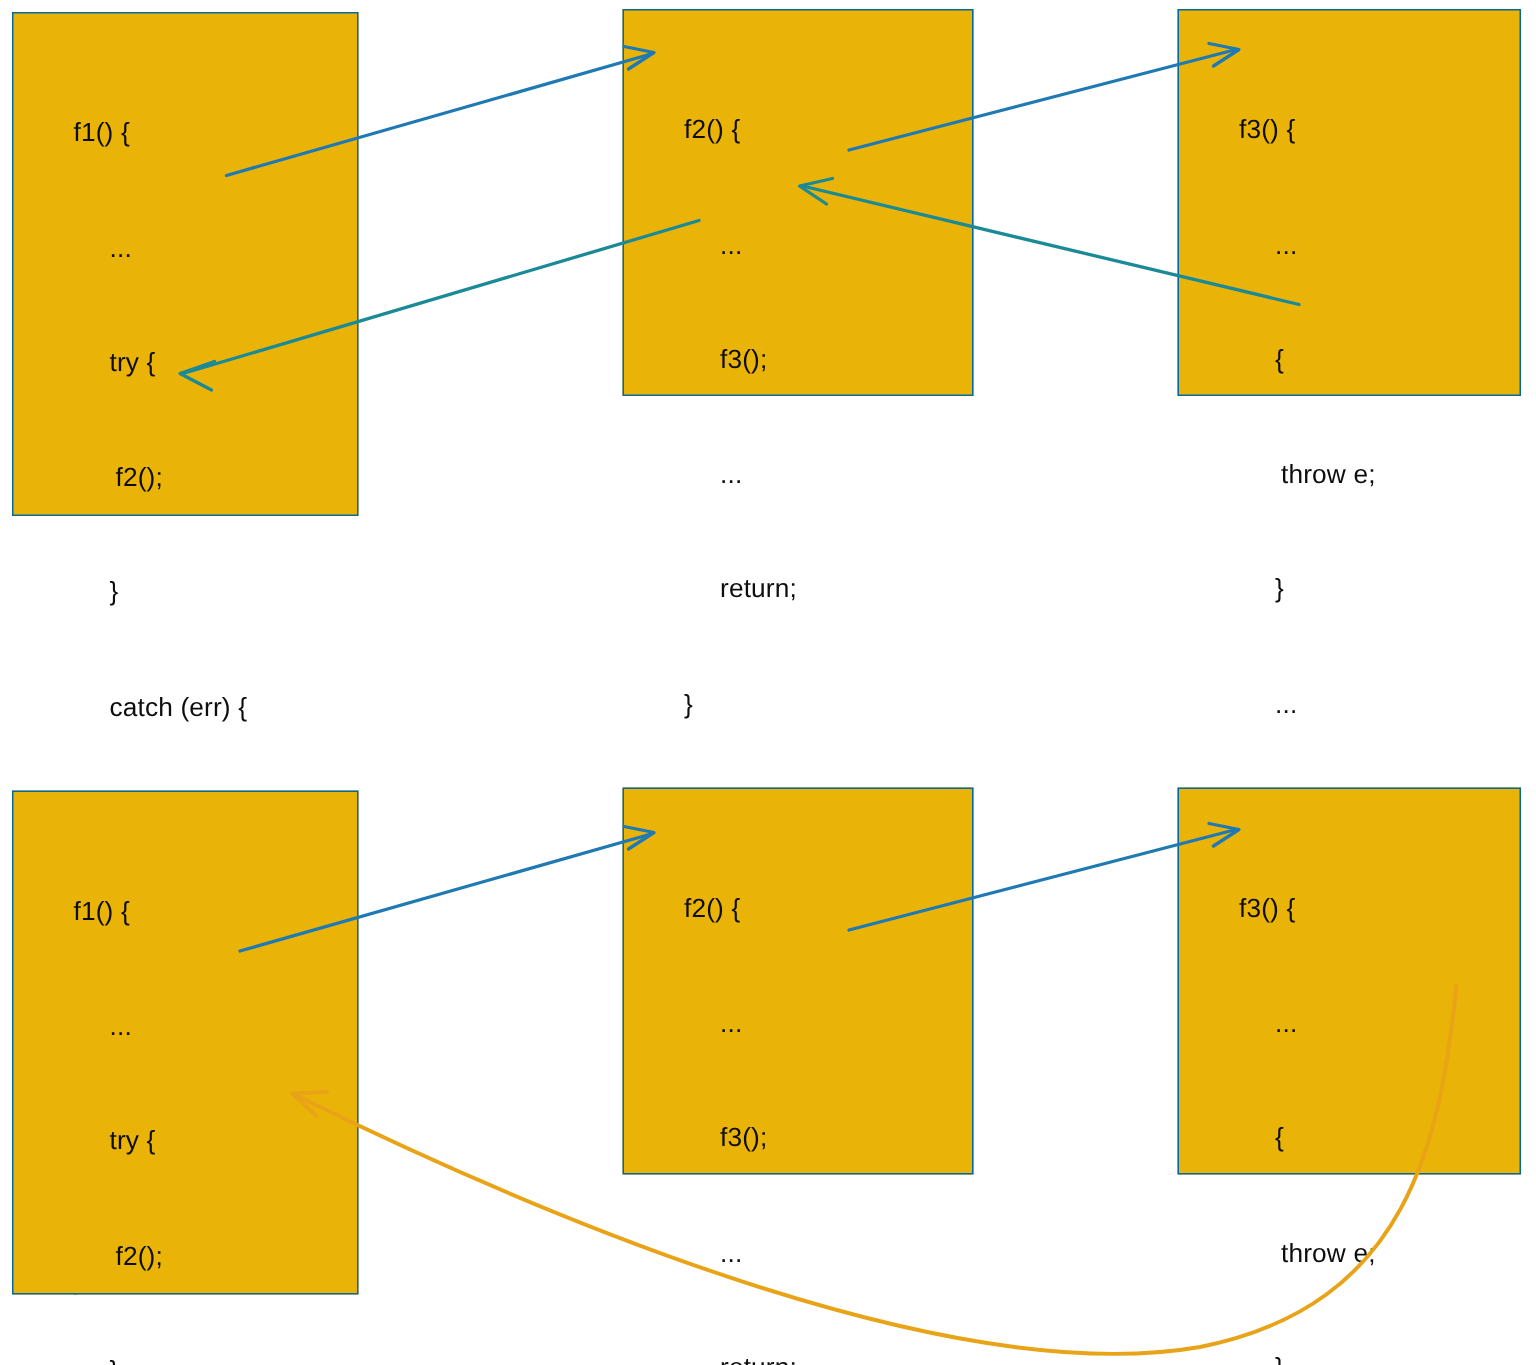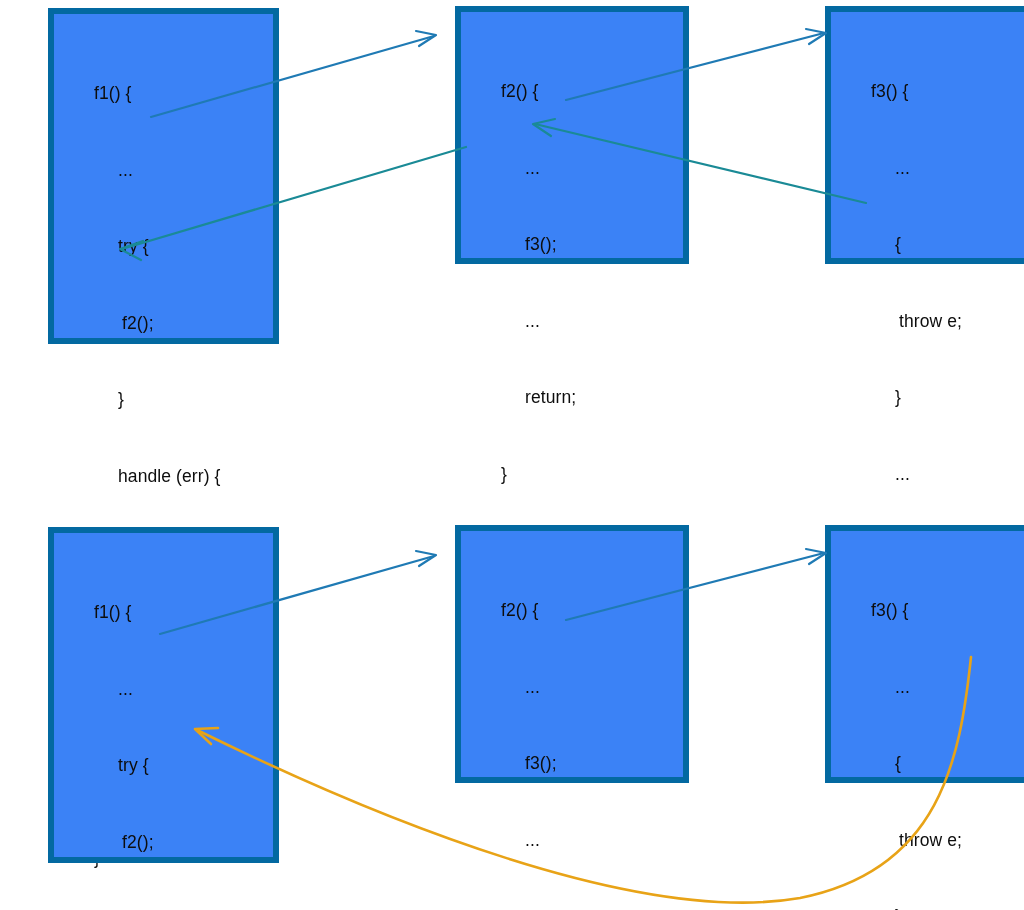--- a/index.html
+++ b/index.html
@@ -23,25 +23,24 @@
   .arrow-layer {
     position: absolute;
     left: 0; top: 0;
     width: 1024px;
     height: 910px;
     pointer-events: none;
     z-index: 5;
   }
   .code-box {
     position: absolute;
-    border: 6px solid #0369a1;
-    background: #3b82f6;
+    border: 1px solid #0369a1;
+    background: #eab308;
     box-sizing: border-box;
     z-index: 2;
-    margin-left: 40px;
   }
   .code-body {
     position: absolute;
     left: 0;
     top: 0;
     padding: 16px 0 0 0;
     font-family: "Liberation Sans", sans-serif;
     font-size: 17.5px;
     line-height: 25.5px;
     color: #0d0d0d;
@@ -70,21 +69,21 @@
 
 <div id="canvas">
 
   <div class="code-box box-f1-top">
     <div class="code-body">
       <span class="code-line ind0">f1() {</span>
       <span class="code-line ind1">...</span>
       <span class="code-line ind1">try {</span>
       <span class="code-line ind2">f2();</span>
       <span class="code-line ind1">}</span>
-      <span class="code-line ind1">handle (err) {</span>
+      <span class="code-line ind1">catch (err) {</span>
       <span class="code-line ind2">handle();</span>
       <span class="code-line ind1">}</span>
       <span class="code-line ind1">...</span>
       <span class="code-line ind1">return;</span>
       <span class="code-line ind0">}</span>
     </div>
   </div>
 
   <div class="code-box box-f2-top">
     <div class="code-body">

